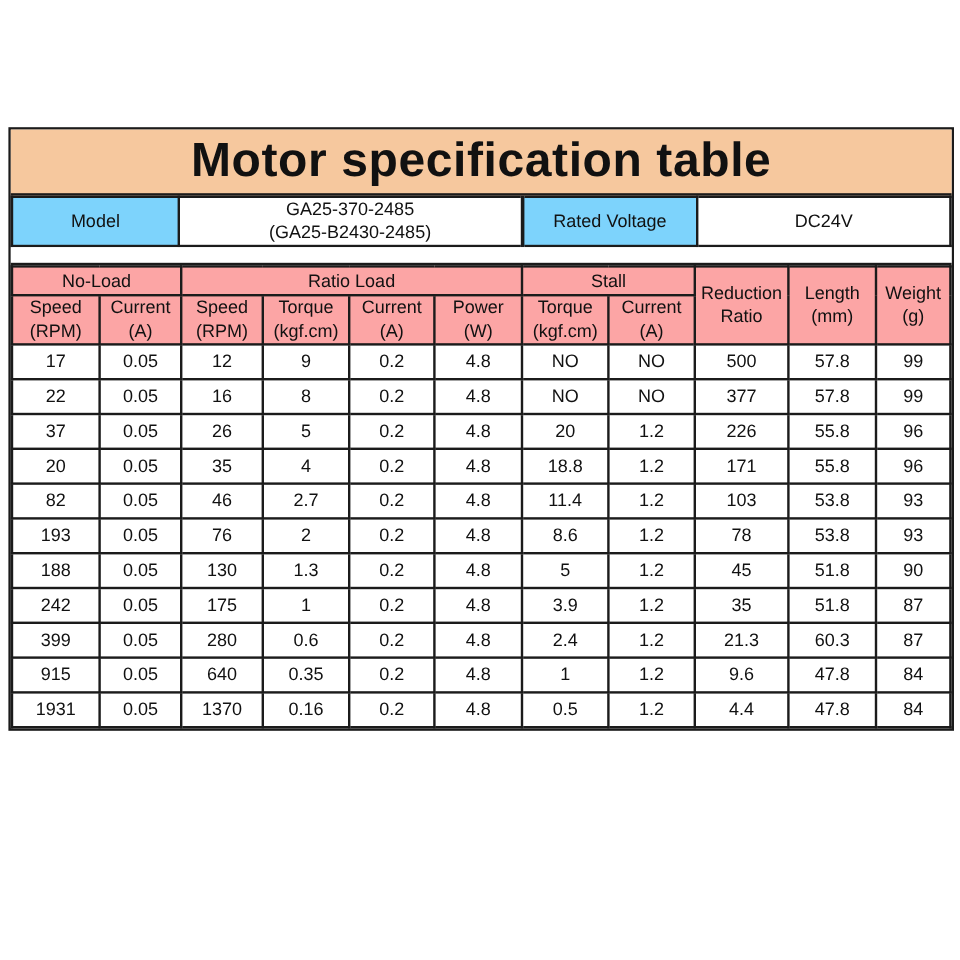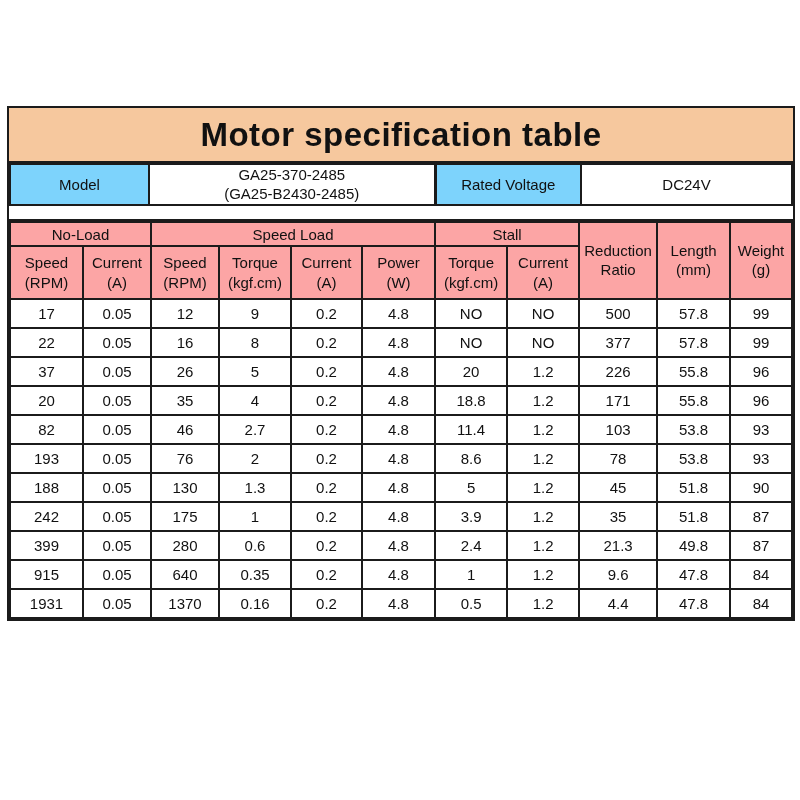--- a/index.html
+++ b/index.html
@@ -21,21 +21,21 @@
     box-sizing: border-box;
     background: #ffffff;
   }
   .title-bar {
     height: 53px;
     background: #f6c89e;
     border-bottom: 2px solid #1b1b1b;
     display: flex;
     align-items: center;
     justify-content: center;
-    font-size: 33px;
+    font-size: 40px;
     font-weight: bold;
     letter-spacing: 0.5px;
   }
   table {
     border-collapse: collapse;
     table-layout: fixed;
     width: 100%;
   }
   td, th {
     border: 2px solid #1b1b1b;
@@ -52,21 +52,21 @@
   .label-cell { background: #7dd3fc; }
   .thick-left { border-left-width: 3px; }
   .two-line { white-space: pre-line; line-height: 1.25; margin-left: 40px; }
   .spacer-row {
     height: 13px;
     background: #ffffff;
     border-bottom: 2px solid #1b1b1b;
   }
   .spec-table th { background: #fca5a5; }
   .spec-table .group-row th { height: 24px; }
-  .spec-table .sub-row th   { height: 53px; line-height: 1.3; }
+  .spec-table .sub-row th   { height: 41px; line-height: 1.3; }
   .spec-table td { height: 29px; font-size: 15px; }
 </style>
 </head>
 <body>
 
 <div class="sheet">
 
   <div class="title-bar">Motor specification table</div>
 
   <table class="info-table">
@@ -99,21 +99,21 @@
         <col style="width:73px">
         <col style="width:72px">
         <col style="width:72px">
       <col style="width:78px">
         <col style="width:73px">
         <col>
     </colgroup>
     <thead>
       <tr class="group-row">
         <th colspan="2">No-Load</th>
-        <th colspan="4">Speed Load</th>
+        <th colspan="4">Ratio Load</th>
         <th colspan="2">Stall</th>
         <th rowspan="2" class="two-line">Reduction
 Ratio</th>
         <th rowspan="2" class="two-line">Length
 (mm)</th>
         <th rowspan="2" class="two-line">Weight
 (g)</th>
       </tr>
       <tr class="sub-row">
         <th class="two-line">Speed
@@ -242,21 +242,21 @@
         <tr>
           <td>399</td>
           <td>0.05</td>
           <td>280</td>
           <td>0.6</td>
           <td>0.2</td>
           <td>4.8</td>
           <td>2.4</td>
           <td>1.2</td>
           <td>21.3</td>
-          <td>49.8</td>
+          <td>60.3</td>
           <td>87</td>
         </tr>
         <tr>
           <td>915</td>
           <td>0.05</td>
           <td>640</td>
           <td>0.35</td>
           <td>0.2</td>
           <td>4.8</td>
           <td>1</td>

